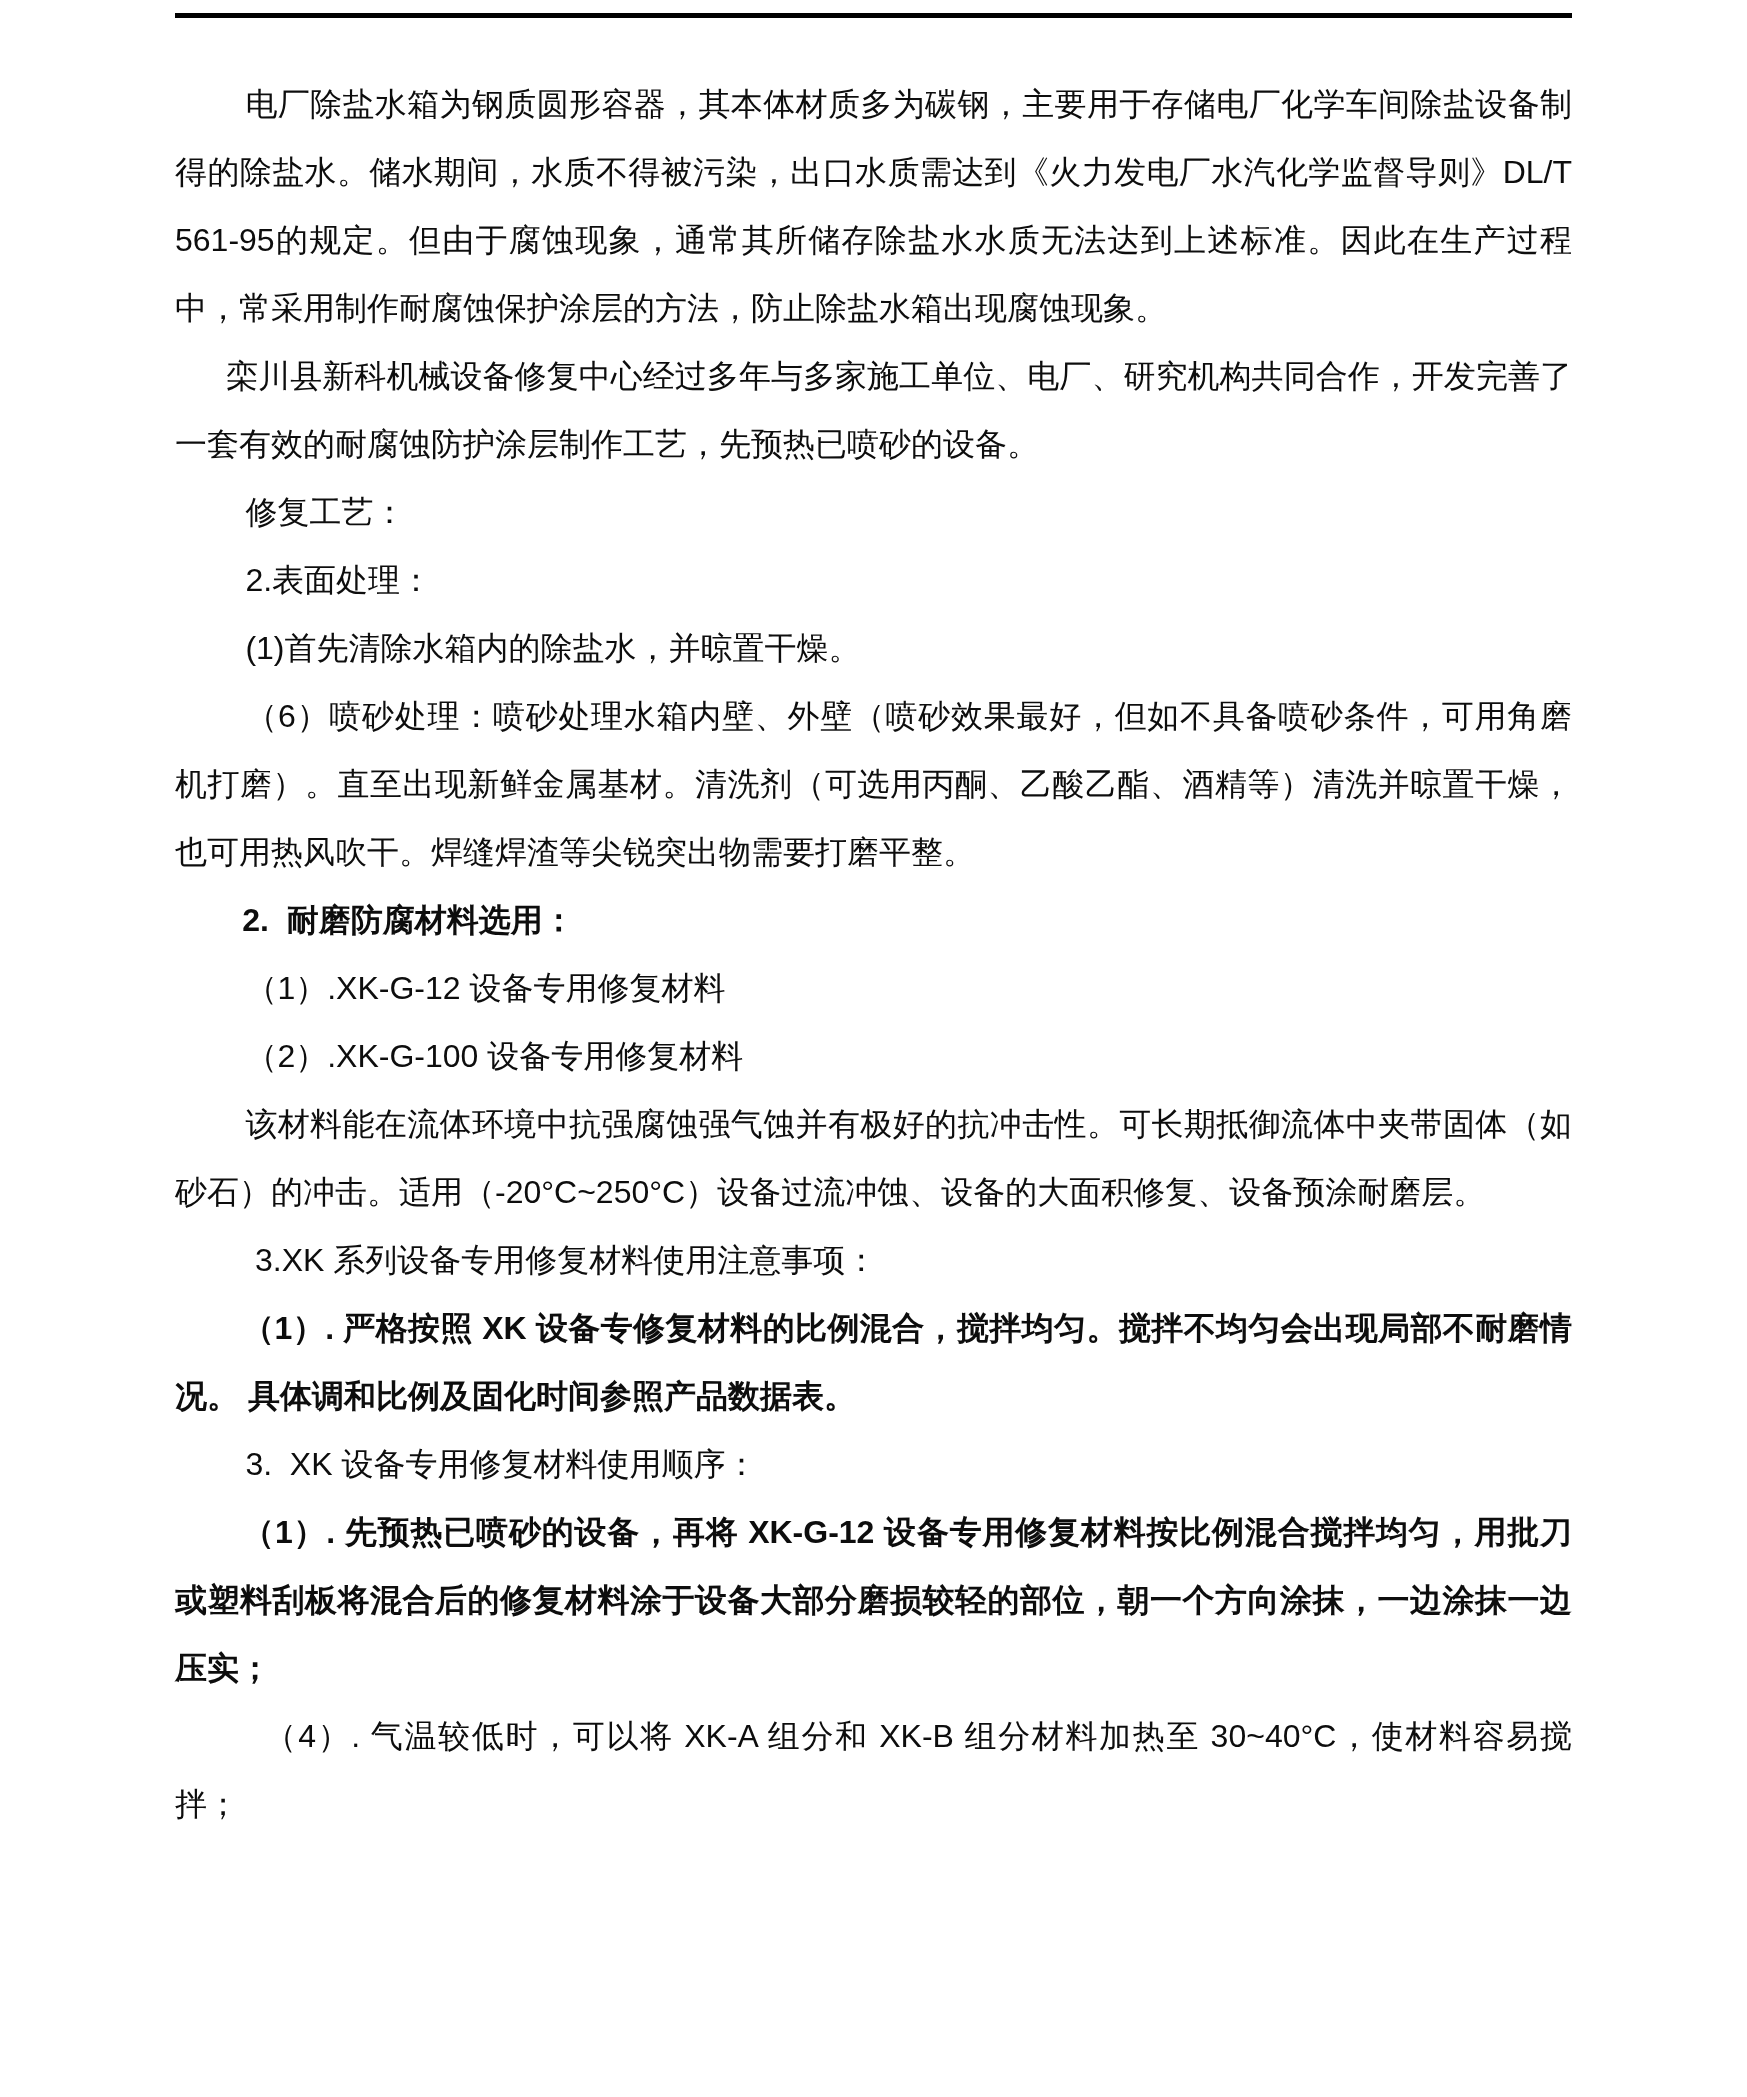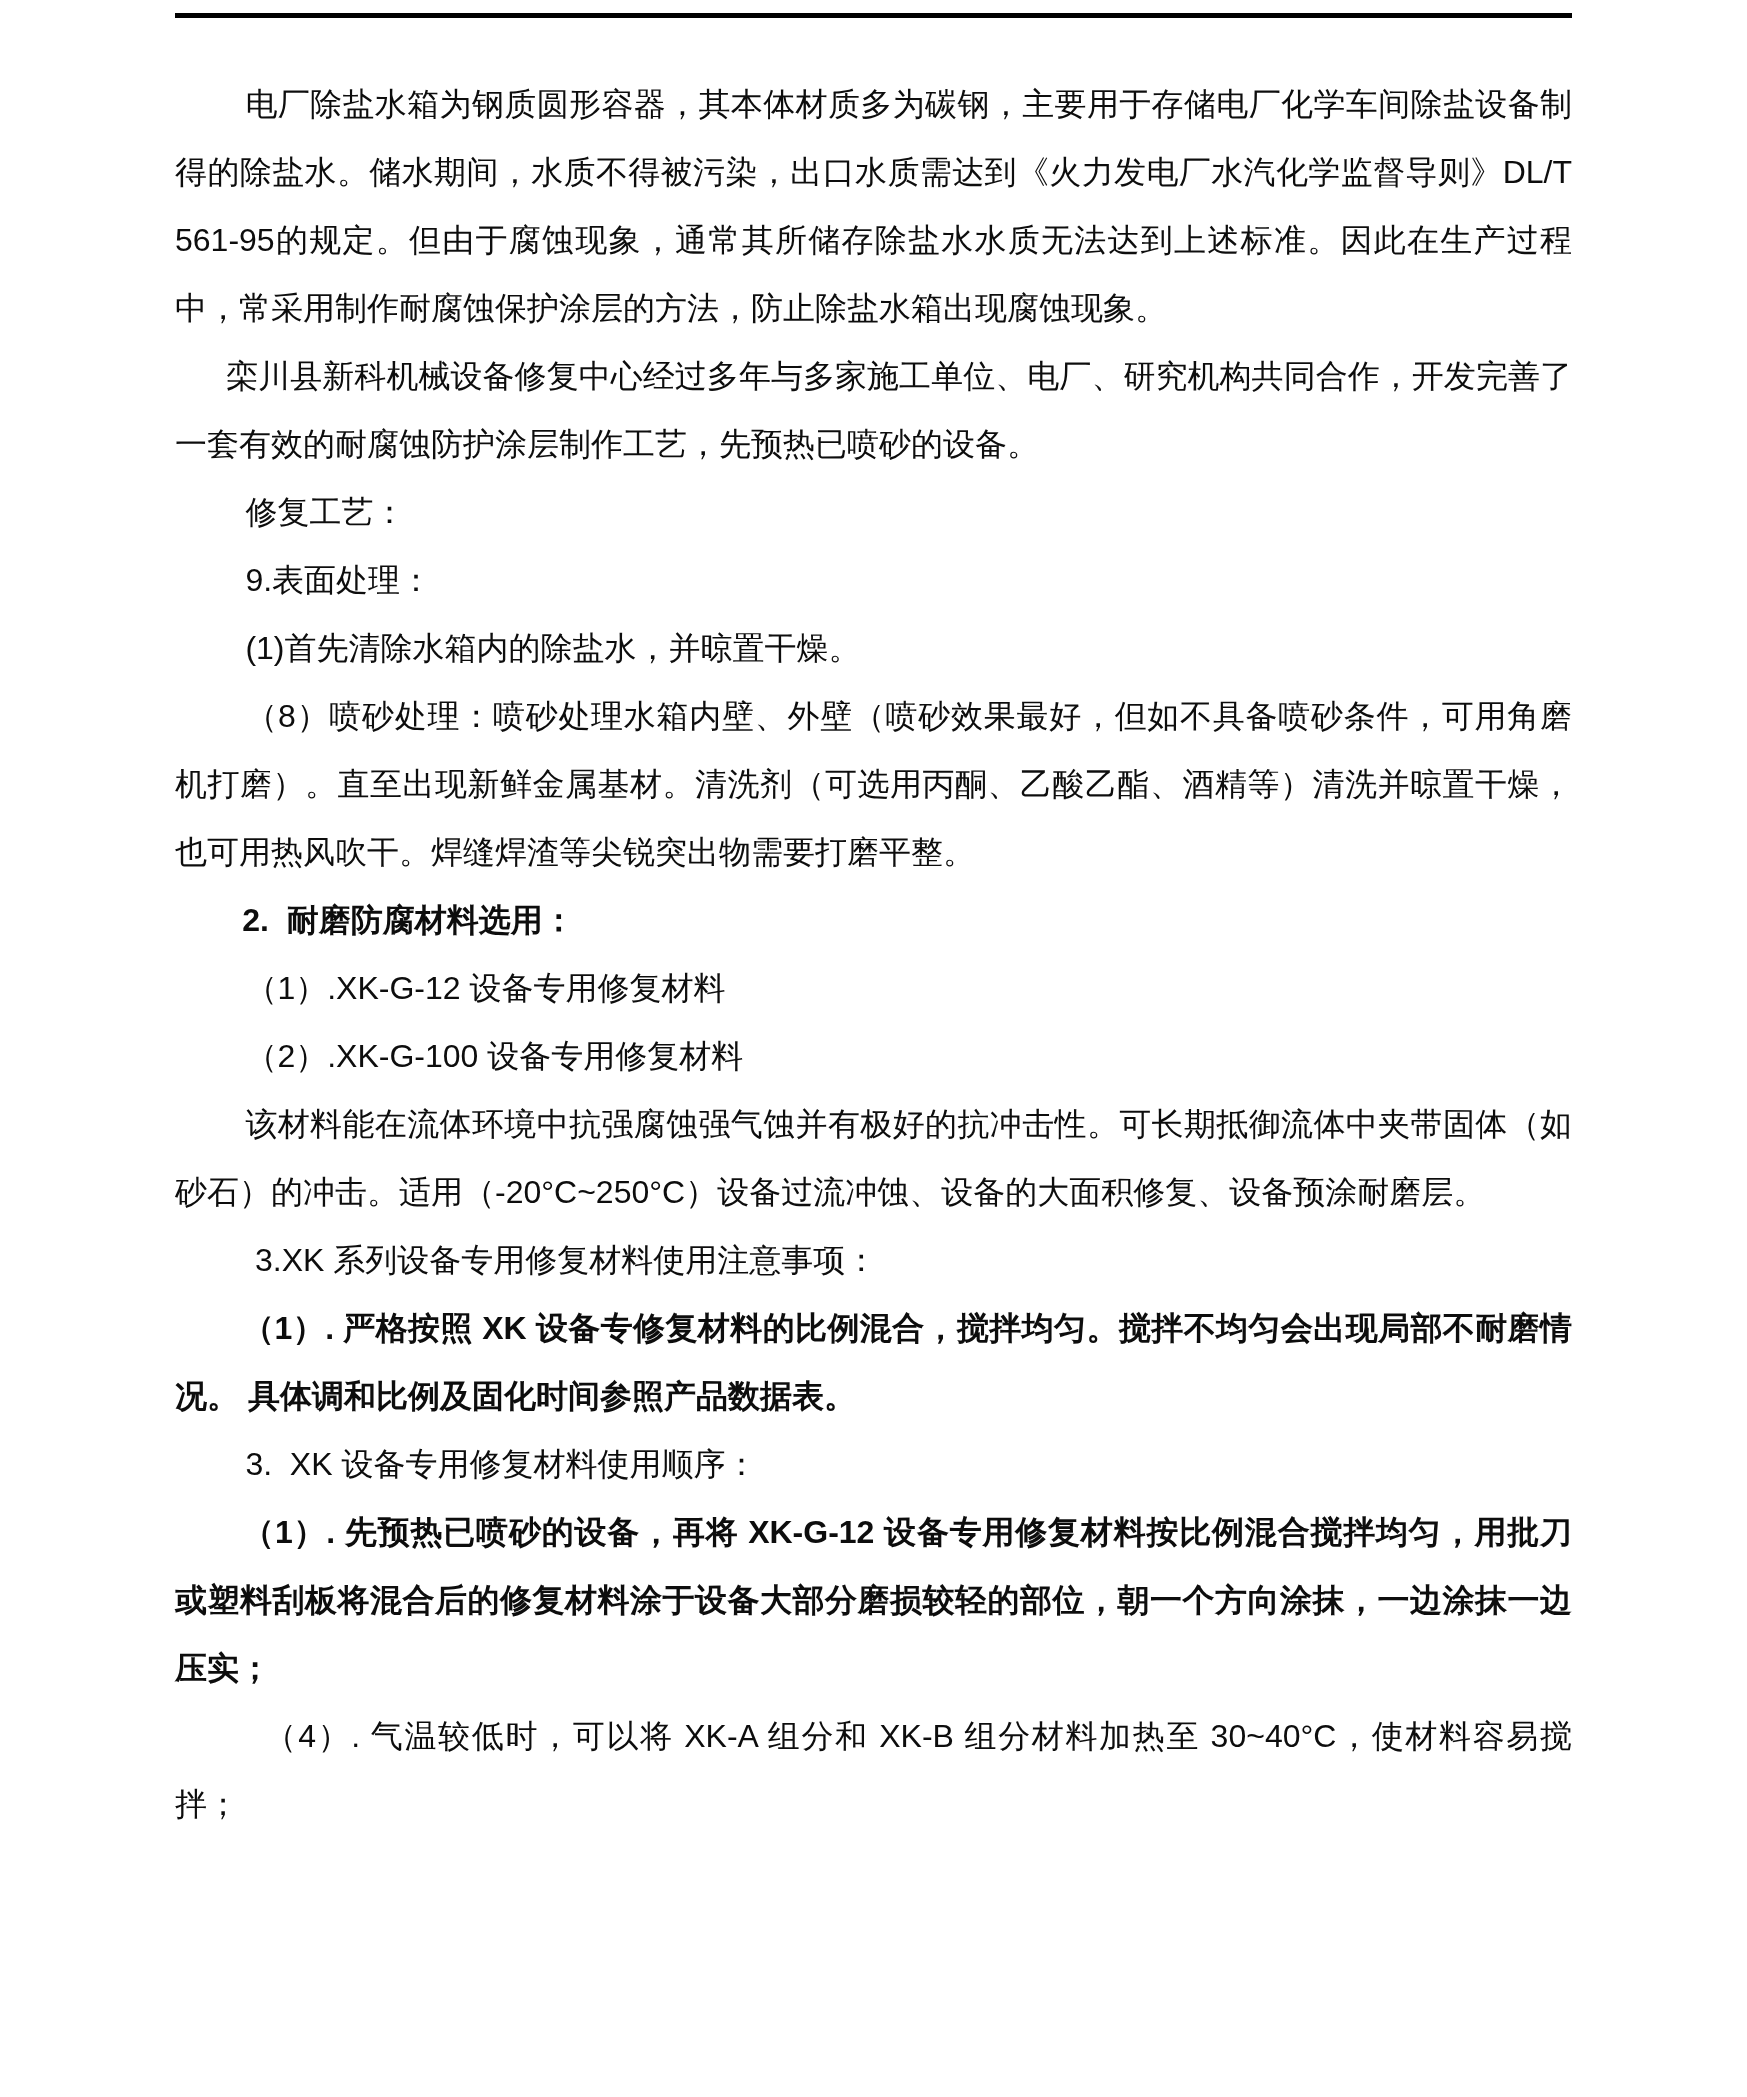--- a/index.html
+++ b/index.html
@@ -49,23 +49,23 @@
 </style>
 </head>
 <body>
 
 <div class="page">
   <div class="top-rule"></div>
   <div class="content">
     <p class="para ind-22">电厂除盐水箱为钢质圆形容器，其本体材质多为碳钢，主要用于存储电厂化学车间除盐设备制得的除盐水。储水期间，水质不得被污染，出口水质需达到《火力发电厂水汽化学监督导则》DL/T561-95的规定。但由于腐蚀现象，通常其所储存除盐水水质无法达到上述标准。因此在生产过程中，常采用制作耐腐蚀保护涂层的方法，防止除盐水箱出现腐蚀现象。</p>
     <p class="para ind-16">栾川县新科机械设备修复中心经过多年与多家施工单位、电厂、研究机构共同合作，开发完善了一套有效的耐腐蚀防护涂层制作工艺，先预热已喷砂的设备。</p>
     <p class="para ind-22">修复工艺：</p>
-    <p class="para ind-22">9.表面处理：</p>
+    <p class="para ind-22">2.表面处理：</p>
     <p class="para ind-22">(1)首先清除水箱内的除盐水，并晾置干燥。</p>
-    <p class="para ind-22">（8）喷砂处理：喷砂处理水箱内壁、外壁（喷砂效果最好，但如不具备喷砂条件，可用角磨机打磨）。直至出现新鲜金属基材。清洗剂（可选用丙酮、乙酸乙酯、酒精等）清洗并晾置干燥，也可用热风吹干。焊缝焊渣等尖锐突出物需要打磨平整。</p>
+    <p class="para ind-22">（6）喷砂处理：喷砂处理水箱内壁、外壁（喷砂效果最好，但如不具备喷砂条件，可用角磨机打磨）。直至出现新鲜金属基材。清洗剂（可选用丙酮、乙酸乙酯、酒精等）清洗并晾置干燥，也可用热风吹干。焊缝焊渣等尖锐突出物需要打磨平整。</p>
     <p class="para ind-21">2.  耐磨防腐材料选用：</p>
     <p class="para ind-22">（1）.XK-G-12 设备专用修复材料</p>
     <p class="para ind-22">（2）.XK-G-100 设备专用修复材料</p>
     <p class="para ind-22">该材料能在流体环境中抗强腐蚀强气蚀并有极好的抗冲击性。可长期抵御流体中夹带固体（如砂石）的冲击。适用（-20°C~250°C）设备过流冲蚀、设备的大面积修复、设备预涂耐磨层。</p>
     <p class="para ind-25">3.XK 系列设备专用修复材料使用注意事项：</p>
     <p class="para ind-21">（1）. 严格按照 XK 设备专修复材料的比例混合，搅拌均匀。搅拌不均匀会出现局部不耐磨情况。 具体调和比例及固化时间参照产品数据表。</p>
     <p class="para ind-22">3.  XK 设备专用修复材料使用顺序：</p>
     <p class="para ind-21">（1）. 先预热已喷砂的设备，再将 XK-G-12 设备专用修复材料按比例混合搅拌均匀，用批刀或塑料刮板将混合后的修复材料涂于设备大部分磨损较轻的部位，朝一个方向涂抹，一边涂抹一边压实；</p>
     <p class="para ind-28">（4）. 气温较低时，可以将 XK-A 组分和 XK-B 组分材料加热至 30~40°C，使材料容易搅拌；</p>
 

